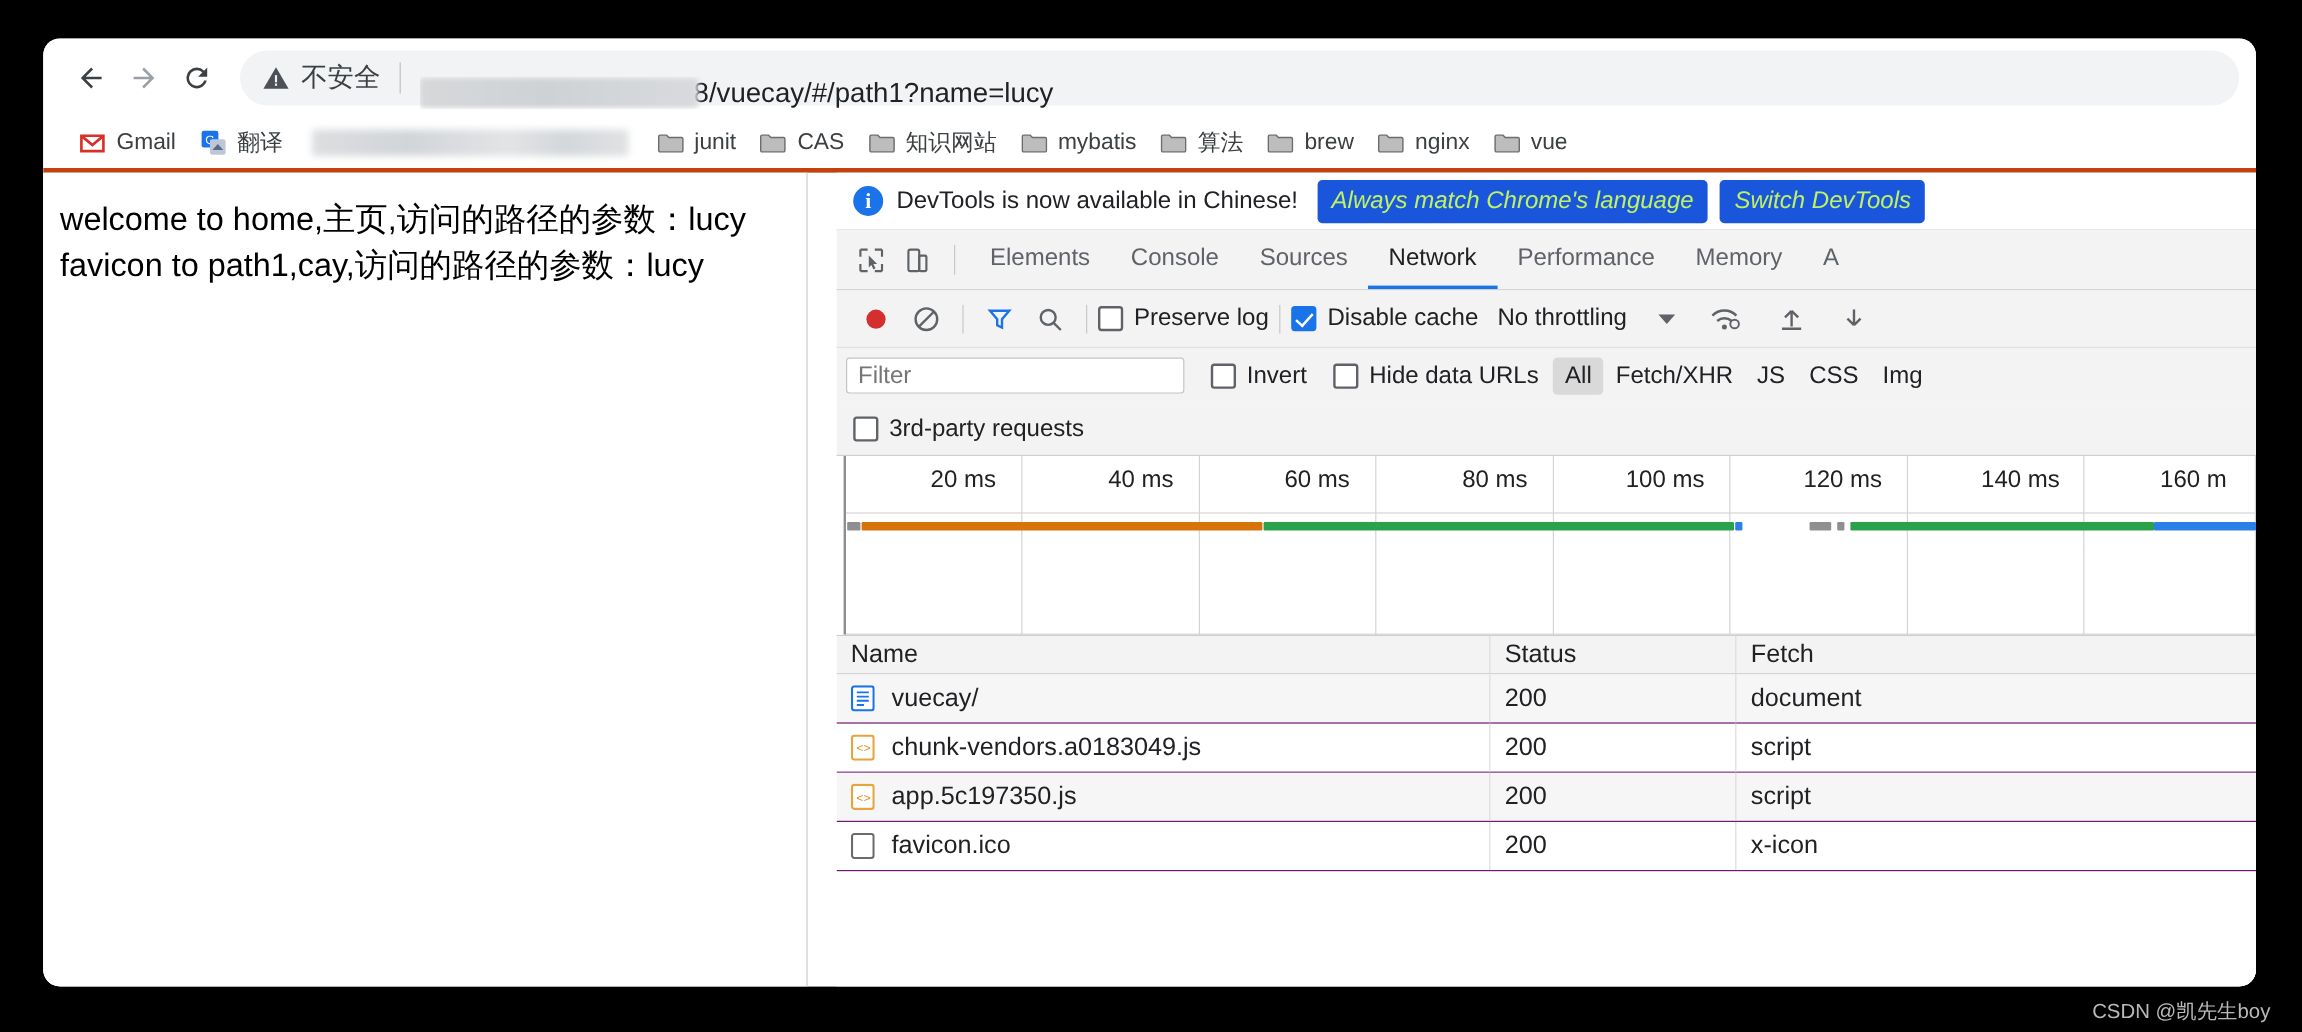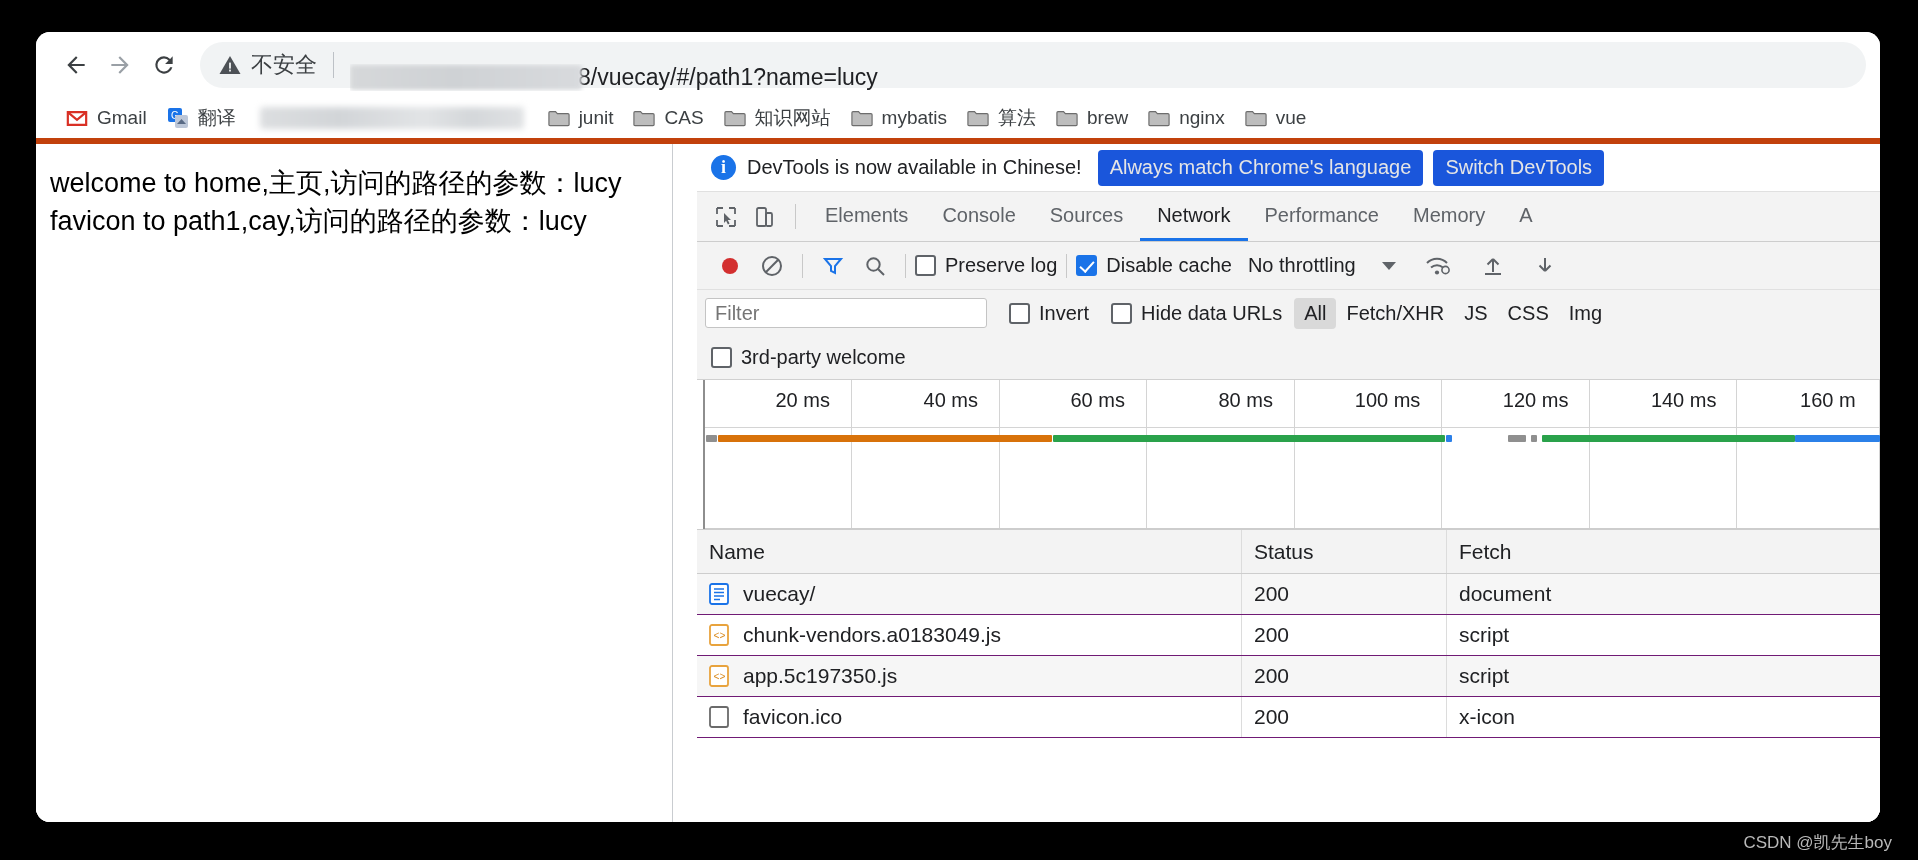--- a/index.html
+++ b/index.html
@@ -80,21 +80,21 @@
     margin-left: -4px;
   }
 
   
   #bookmarks-bar {
     height: 46px;
     display: flex;
     align-items: center;
     padding: 0 10px 0 20px;
     background: #ffffff;
-    border-bottom: 6px solid #c2410c;
+    border-bottom: 4px solid #c2410c;
     overflow: hidden;
   }
   .bookmark {
     display: flex;
     align-items: center;
     height: 34px;
     padding: 0 10px;
     border-radius: 5px;
     flex: 0 0 auto;
     white-space: nowrap;
@@ -168,31 +168,32 @@
   }
   #dt-banner-text {
     font-size: 20px;
     color: #202124;
     margin: 0 16px 0 11px;
     white-space: nowrap;
     flex: 0 0 auto;
   }
   .banner-btn {
     background: #1a56db;
-    color: #e5e5e5;
+    color: #bef264;
     font-size: 20px;
     height: 36px;
     padding: 0 12px;
     border: none;
     border-radius: 4px;
     display: flex; align-items: center;
     white-space: nowrap;
     flex: 0 0 auto;
     margin-right: 10px;
     font-family: "Liberation Sans", sans-serif;
+    font-style: italic;
   }
 
   
   #dt-tabs {
     height: 50px;
     display: flex;
     align-items: stretch;
     background: #f3f3f3;
     border-bottom: 1px solid #cdcdcd;
     flex: 0 0 auto;
@@ -336,21 +337,21 @@
   #ov-bottom-line { position:absolute; left:0; right:0; bottom:0; height:1px; background:#cdcdcd;}
 
   
   #dt-table { flex: 1 1 auto; background:#fff; overflow: hidden; }
   .tr {
     display: flex;
     height: 41px;
     align-items: center;
     border-bottom: 1px solid #701a75;
   }
-  .tr.header { background: #f3f3f3; border-bottom: 1px solid #cdcdcd; height: 44px;}
+  .tr.header { background: #f3f3f3; border-bottom: 1px solid #cdcdcd; height: 32px;}
   .tr.alt { background: #f6f6f6; }
   .td {
     font-size: 21px;
     color: #202124;
     padding: 0 12px;
     white-space: nowrap;
     overflow: hidden;
     display: flex;
     align-items: center;
     height: 100%;
@@ -630,21 +631,21 @@
           <span class="type-chip">Fetch/XHR</span>
           <span class="type-chip">JS</span>
           <span class="type-chip">CSS</span>
           <span class="type-chip">Img</span>
         </div>
       </div>
 
       <div id="dt-thirdparty-row">
         <div class="cb-row">
           <span class="cbox"></span>
-          <span class="cb-label">3rd-party welcome</span>
+          <span class="cb-label">3rd-party requests</span>
         </div>
       </div>
 
       <div id="dt-overview">
         <div id="overview-gutter"></div>
         <div id="overview-body">
           <div class="ov-col" style="left:0;   width:12.55%"></div>
           <div class="ov-col" style="left:12.55%; width:12.55%"></div>
           <div class="ov-col" style="left:25.1%;  width:12.55%"></div>
           <div class="ov-col" style="left:37.65%; width:12.55%"></div>

